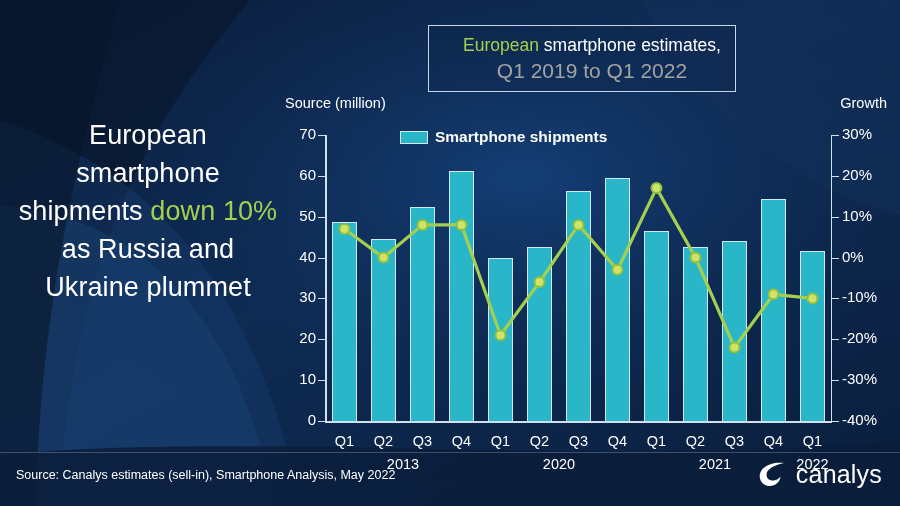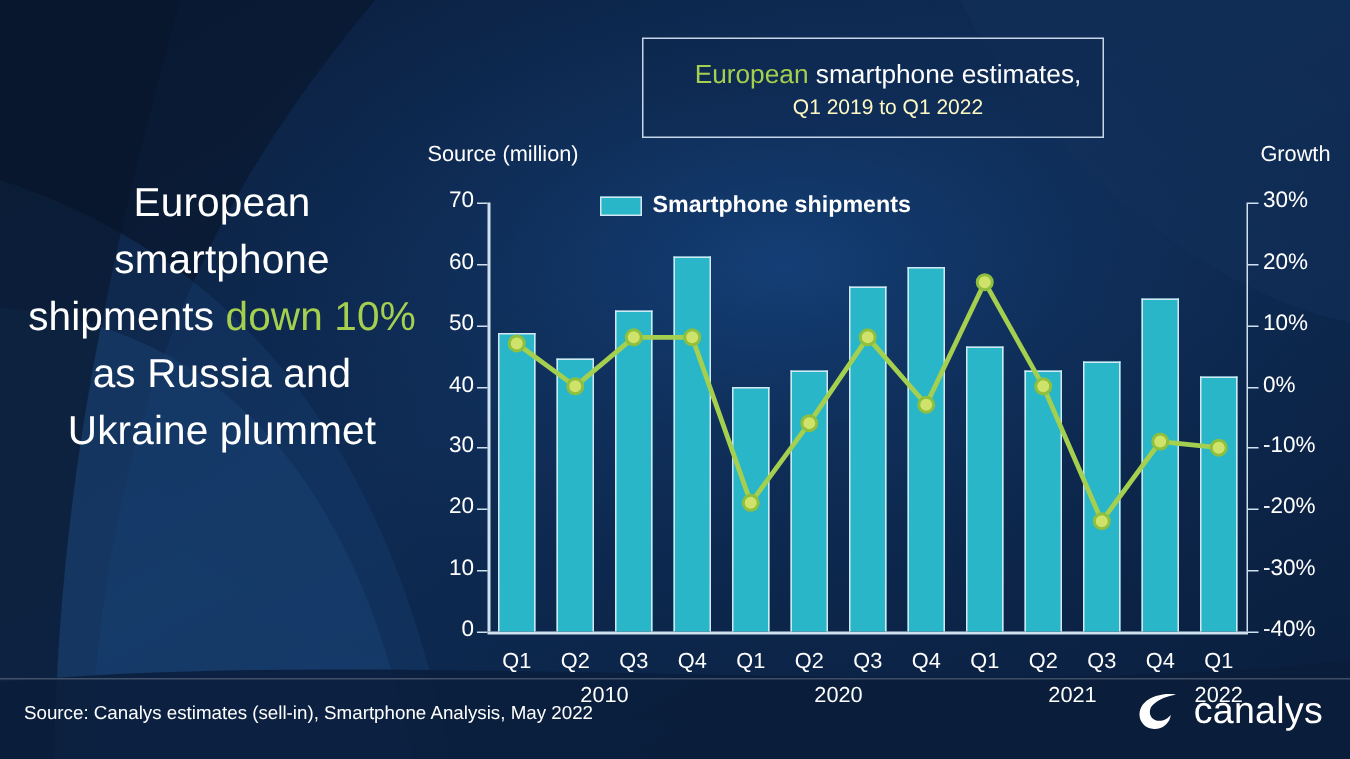--- a/index.html
+++ b/index.html
@@ -26,21 +26,21 @@
   
   #title-box {
     position:absolute; left:428px; top:25px; width:308px; height:67px;
     border:1px solid #c7d6e8;
     display:flex; flex-direction:column; align-items:center; justify-content:center;
     background:rgba(10,35,70,.25);
     padding-left:20px;
   }
   #title-box .l1 { font-size:17.5px; color:#ffffff; white-space:nowrap; }
   #title-box .l1 .grn { color:#a5cf4e; }
-  #title-box .l2 { font-size:14px; color:#fef9c3; white-space:nowrap; margin-top:3px;}
+  #title-box .l2 { font-size:21px; color:#a3a3a3; white-space:nowrap; margin-top:3px;}
 
   
   #chart-area { position:absolute; left:285px; top:95px; width:600px; height:350px; }
   .axis-title { position:absolute; color:#ffffff; font-size:14.5px; white-space:nowrap; }
   #units-title { left:0px; top:0px; }
   #growth-title { right:-2px; top:0px; }
 
   #plot { position:absolute; left:40px; top:40px; width:507px; height:286px; }
 
   .ytick { position:absolute; color:#ffffff; font-size:15px; white-space:nowrap; }
@@ -196,21 +196,21 @@
         <div class="xlab" style="left: 117px; width: 39px; top: 298px;">Q4</div>
         <div class="xlab" style="left: 156px; width: 39px; top: 298px;">Q1</div>
         <div class="xlab" style="left: 195px; width: 39px; top: 298px;">Q2</div>
         <div class="xlab" style="left: 234px; width: 39px; top: 298px;">Q3</div>
         <div class="xlab" style="left: 273px; width: 39px; top: 298px;">Q4</div>
         <div class="xlab" style="left: 312px; width: 39px; top: 298px;">Q1</div>
         <div class="xlab" style="left: 351px; width: 39px; top: 298px;">Q2</div>
         <div class="xlab" style="left: 390px; width: 39px; top: 298px;">Q3</div>
         <div class="xlab" style="left: 429px; width: 39px; top: 298px;">Q4</div>
         <div class="xlab" style="left: 468px; width: 39px; top: 298px;">Q1</div>
-        <div class="ylab-year" style="left: 0px; width: 156px; top: 321px;">2010</div>
+        <div class="ylab-year" style="left: 0px; width: 156px; top: 321px;">2013</div>
         <div class="ylab-year" style="left: 156px; width: 156px; top: 321px;">2020</div>
         <div class="ylab-year" style="left: 312px; width: 156px; top: 321px;">2021</div>
         <div class="ylab-year" style="left: 468px; width: 39px; top: 321px;">2022</div>
       </div>
   </div>
 
   <div id="footer-rule"></div>
   <div id="source">Source: Canalys estimates (sell-in), Smartphone Analysis, May 2022</div>
   <div id="logo">
     <svg width="30" height="30" viewBox="0 0 30 30">

